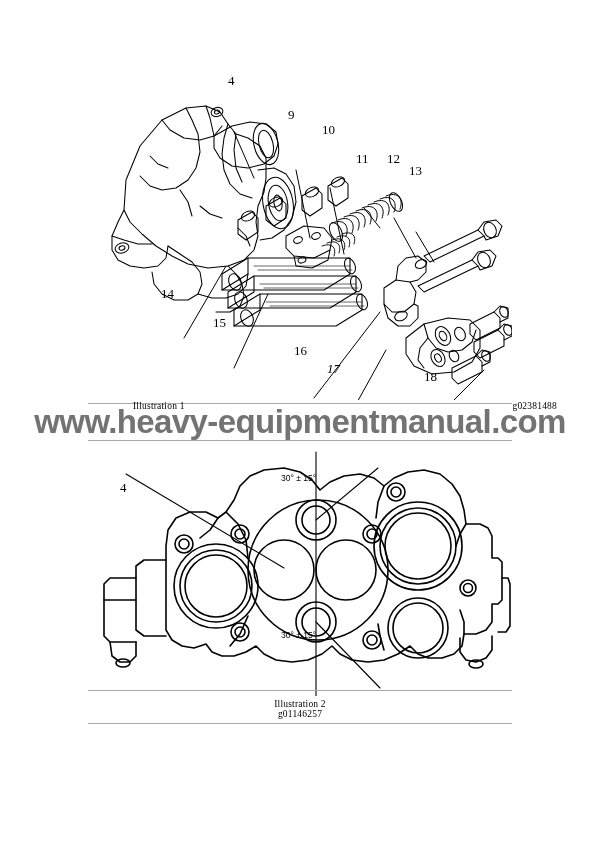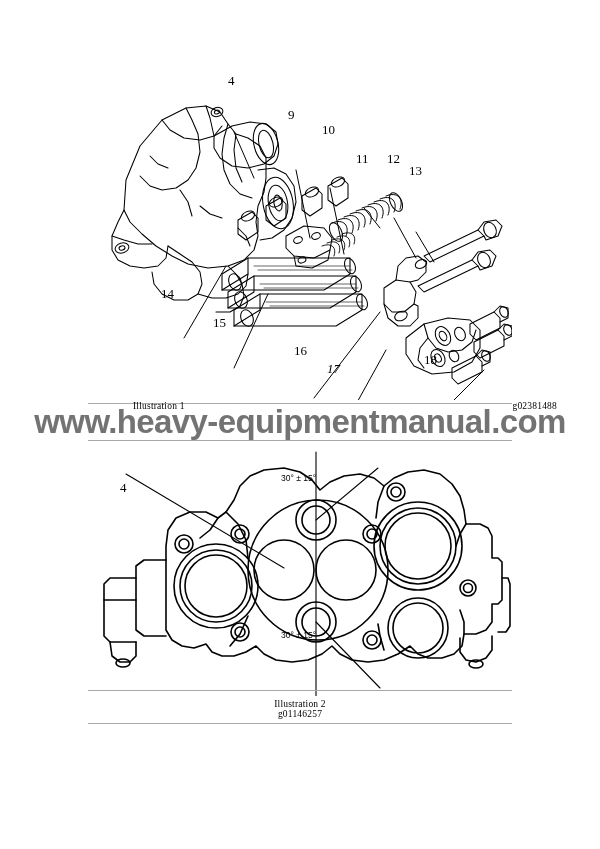--- a/index.html
+++ b/index.html
@@ -311,21 +311,21 @@
     <div class="callout" style="left:140px; top:14px;">4</div>
     <div class="callout" style="left:200px; top:48px;">9</div>
     <div class="callout" style="left:234px; top:63px;">10</div>
     <div class="callout" style="left:268px; top:92px;">11</div>
     <div class="callout" style="left:299px; top:92px;">12</div>
     <div class="callout" style="left:321px; top:104px;">13</div>
     <div class="callout" style="left:73px;  top:227px;">14</div>
     <div class="callout" style="left:125px; top:256px;">15</div>
     <div class="callout" style="left:206px; top:284px;">16</div>
     <div class="callout" style="left:239px; top:302px;font-style:italic;">17</div>
-    <div class="callout" style="left:336px; top:293px;">18</div>
+    <div class="callout" style="left:336px; top:310px;">18</div>
   </div>
 
   <div class="caption-rule" id="rule-1-top"></div>
   <div class="caption" id="caption-1">
     <span class="caption-label">Illustration 1</span>
     <span class="caption-id">g02381488</span>
   </div>
   <div class="caption-rule" id="rule-1-bottom"></div>
 
   <div id="watermark">www.heavy-equipmentmanual.com</div>

